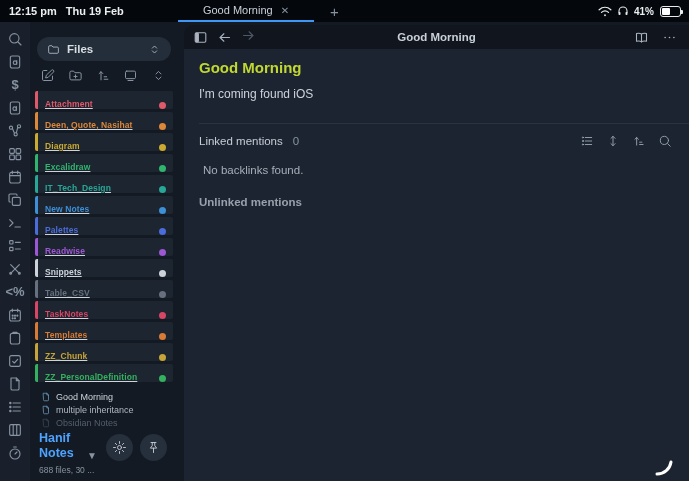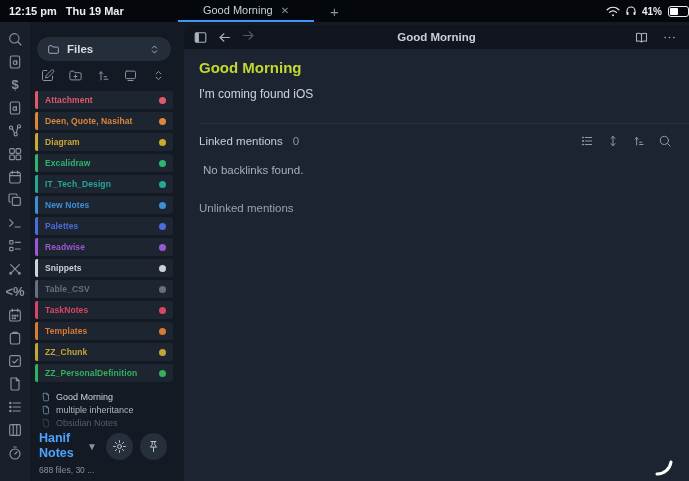--- a/index.html
+++ b/index.html
@@ -6,21 +6,21 @@
   *{box-sizing:border-box;font-family:"Liberation Sans",sans-serif;}
   .screen{position:relative;width:689px;height:481px;background:#141a23;overflow:hidden;color:#ccd3da;}
 
   
   .topstrip{display:flex;align-items:stretch;height:22px;background:#04070b;}
   .status-left{width:178px;display:flex;align-items:center;gap:9px;padding-left:9px;font-size:11px;font-weight:bold;color:#eceef0;}
   .tab{width:136px;display:flex;align-items:center;justify-content:center;gap:8px;border-bottom:2px solid #3f96f4;font-size:11px;color:#c9d0d8;}
   .tab-close{color:#8793a2;font-size:10px;cursor:default;}
   .newtab{display:flex;align-items:center;margin-left:16px;color:#8793a2;font-size:15px;}
   .strip-spacer{flex:1;}
-  .status-right{display:flex;align-items:center;gap:5px;color:#eceef0;font-size:10px;font-weight:bold;}
+  .status-right{display:flex;align-items:center;gap:5px;padding-right:8px;color:#eceef0;font-size:10px;font-weight:bold;}
   .battery{position:relative;width:21px;height:11px;border:1px solid #e8eaec;border-radius:3px;margin-left:1px;}
   .battery .fill{position:absolute;left:1px;top:1px;bottom:1px;width:41%;background:#ffffff;border-radius:1px;}
   .battery .nub{position:absolute;right:-3px;top:3px;width:2px;height:4px;background:#e8eaec;border-radius:0 1px 1px 0;}
 
   
   .bodyrow{display:flex;height:459px;}
 
   
   .rail{width:30px;background:#19202b;display:flex;flex-direction:column;align-items:center;padding-top:9px;gap:7px;flex-shrink:0;}
   .rail svg{width:16px;height:16px;stroke:#8793a2;fill:none;stroke-width:1.7;stroke-linecap:round;stroke-linejoin:round;flex-shrink:0;}
@@ -28,29 +28,29 @@
 
   
   .sidebar{width:148px;background:#141a23;display:flex;flex-direction:column;padding:14px 5px 6px 5px;flex-shrink:0;}
   .files-pill{height:26px;border-radius:15px;background:#242d3a;display:flex;align-items:center;gap:7px;padding:0 10px;margin:1px 2px 7px 2px;}
   .files-pill svg{width:13px;height:13px;stroke:#aab3bf;fill:none;stroke-width:1.7;stroke-linecap:round;stroke-linejoin:round;}
   .files-pill .lbl{font-size:11.5px;font-weight:600;color:#d9dee3;}
   .files-pill .sp{flex:1;}
   .sb-toolbar{display:flex;justify-content:space-between;align-items:center;padding:0 7px 0 5px;margin-bottom:8px;}
   .sb-toolbar svg{width:15px;height:15px;stroke:#8793a2;fill:none;stroke-width:1.6;stroke-linecap:round;stroke-linejoin:round;}
   .folder-list{flex:0 0 auto;}
-  .folder-row{height:18px;margin-bottom:3px;background:#1d2530;border-left:3px solid #0369a1;border-radius:2px;display:flex;align-items:center;padding:0 7px 0 7px;}
+  .folder-row{height:18px;margin-bottom:3px;background:#1d2530;border-left:3px solid #0369a1;border-radius:2px;display:flex;align-items:flex-end;padding:0 7px 0 7px;text-decoration:underline;}
   .folder-row .flabel{font-size:8.5px;font-weight:bold;letter-spacing:.1px;}
   .folder-row .dot{width:7px;height:7px;border-radius:50%;margin-left:auto;}
   .file-list{margin-top:5px;}
   .file-row{display:flex;align-items:center;gap:5px;height:13px;padding-left:6px;}
   .file-row svg{width:10px;height:10px;stroke-width:1.8;fill:none;stroke-linecap:round;stroke-linejoin:round;}
   .file-row .flname{font-size:9px;}
   .vault{margin-top:auto;padding:2px 2px 0 4px;}
-  .vault-main{display:flex;align-items:center;}
+  .vault-main{display:flex;align-items:flex-end;}
   .vault-name{width:48px;font-size:12.5px;font-weight:bold;color:#4da3ff;line-height:1.2;}
   .vault-chev{color:#8793a2;font-size:10px;margin:0 2px 0 0;}
   .vbtn{width:27px;height:27px;border-radius:50%;background:#262f3c;display:flex;align-items:center;justify-content:center;margin-left:7px;}
   .vbtn svg{width:15px;height:15px;stroke:#c3cad2;fill:none;stroke-width:1.5;stroke-linecap:round;stroke-linejoin:round;}
   .vault-stats{font-size:8.5px;color:#8793a2;margin-top:4px;}
 
   
   .main{flex:1;display:flex;flex-direction:column;background:#141a23;min-width:0;}
   .navbar{margin:3px 0 0 6px;height:24px;background:#11161e;border-radius:9px 0 0 0;display:flex;align-items:center;padding:0 12px 0 9px;position:relative;}
   .navbar svg{width:15px;height:15px;stroke:#aab3bf;fill:none;stroke-width:1.7;stroke-linecap:round;stroke-linejoin:round;}
@@ -61,32 +61,32 @@
   .content{flex:1;margin-left:6px;background:#1d2431;position:relative;padding:10px 0 0 15px;}
   .note-title{font-size:15px;font-weight:bold;color:#c1d830;}
   .note-body{margin-top:11px;font-size:12px;color:#ccd3da;}
   .divider{height:1px;background:#2b3340;margin:22px 0 0 0;}
   .bl-header{display:flex;align-items:center;margin-top:10px;padding-right:17px;}
   .bl-label{font-size:11.5px;color:#c6cdd5;}
   .bl-count{font-size:11.5px;color:#8793a2;margin-left:10px;}
   .bl-icons{margin-left:auto;display:flex;align-items:center;gap:12px;}
   .bl-icons svg{width:14px;height:14px;stroke:#97a2af;fill:none;stroke-width:1.6;stroke-linecap:round;stroke-linejoin:round;}
   .bl-empty{margin-top:16px;font-size:11.5px;color:#a5aeb9;padding-left:4px;}
-  .bl-unlinked{margin-top:26px;font-size:11.5px;color:#97a1ac;}
+  .bl-unlinked{margin-top:20px;font-size:11.5px;color:#97a1ac;font-weight:bold;}
   .corner-arc{position:absolute;right:13px;bottom:4px;}
 </style>
 </head>
 <body>
 
 <div class="screen">
 
   <div class="topstrip">
     <div class="status-left">
       <span>12:15 pm</span>
-      <span>Thu 19 Mar</span>
+      <span>Thu 19 Feb</span>
     </div>
     <div class="tab">
       <span>Good Morning</span>
       <span class="tab-close">✕</span>
     </div>
     <div class="newtab">+</div>
     <div class="strip-spacer"></div>
     <div class="status-right">
       <svg width="14" height="11" viewBox="0 0 24 18">
           <g fill="none" stroke="#e8eaec" stroke-width="2.2" stroke-linecap="round">

